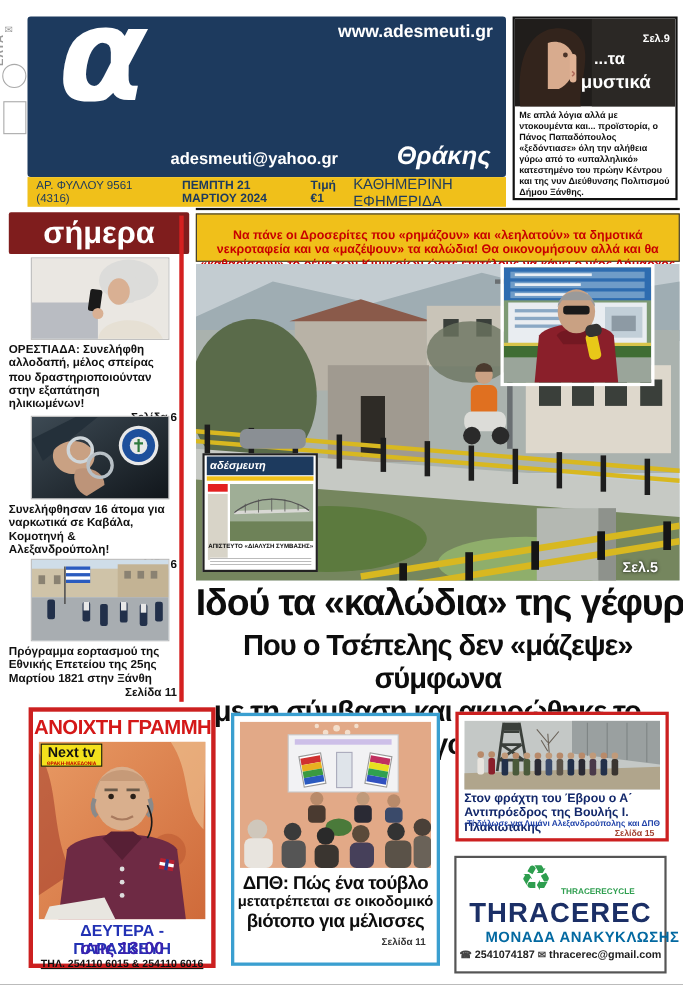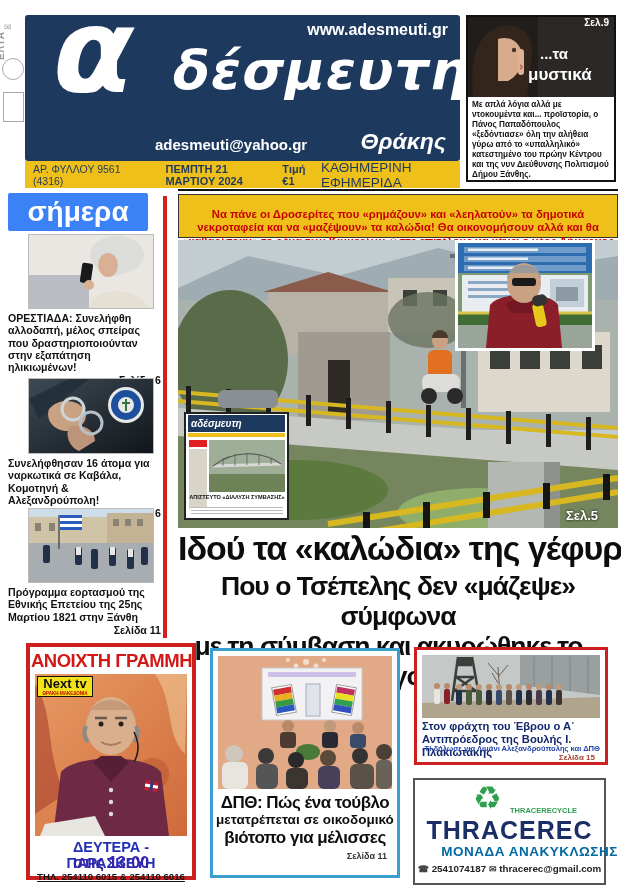--- a/index.html
+++ b/index.html
@@ -24,31 +24,31 @@
   
   #datebar{left:25px;top:161px;width:435px;height:27px;background:#f0c01a;display:flex;align-items:center;
            color:#1d3a5e;gap:10px;padding:0 8px;box-sizing:border-box;}
   #datebar .issue{font-size:10.5px;}
   #datebar .date{font-size:11px;font-weight:bold;margin-left:32px;}
   #datebar .price{font-size:11px;font-weight:bold;}
   #datebar .daily{font-size:13.5px;margin-left:auto;}
   
   #secrets{left:466px;top:15px;width:150px;height:167px;border:2px solid #111;box-sizing:border-box;background:#fff;}
   #secrets-photo{left:0;top:0;width:146px;height:80px;overflow:hidden;}
-  #secrets-page{right:5px;top:0;color:#fff;font-size:10px;font-weight:bold;}
+  #secrets-page{right:5px;top:13px;color:#fff;font-size:10px;font-weight:bold;}
   #secrets-t1{left:72px;top:28px;color:#fff;font-size:15px;font-weight:bold;}
   #secrets-t2{left:60px;top:48px;color:#fff;font-size:17px;font-weight:bold;}
   #secrets-body{left:4px;top:83px;width:139px;font-size:8.2px;font-weight:bold;line-height:1.22;color:#111;}
   
   #toprule{left:178px;top:189px;width:440px;height:2px;background:#111;}
   #kicker{left:178px;top:194px;width:440px;height:44px;background:#f0c01a;border:1px solid #333;
           box-sizing:border-box;display:flex;align-items:center;}
   #kicker div{width:100%;text-align:center;font-size:11.3px;font-weight:bold;color:#c80000;line-height:1.18;padding:0 3px;margin-top:37px;}
   
-  #simera{left:8px;top:193px;width:140px;height:38px;background:#3b82f6;border-radius:2px;
+  #simera{left:8px;top:193px;width:164px;height:38px;background:#7f1d1d;border-radius:2px;
           display:flex;align-items:center;justify-content:center;color:#fff;font-size:28px;font-weight:bold;}
   #redline{left:163px;top:196px;width:4px;height:442px;background:#d42020;}
   .side-photo{left:28px;width:126px;overflow:hidden;border:1px solid #bbb;box-sizing:border-box;}
   .side-cap{left:8px;width:153px;font-size:10.6px;font-weight:bold;color:#111;line-height:1.16;}
   .side-page{text-align:right;font-size:10.6px;font-weight:bold;color:#111;margin-top:1px;}
   #sp1{top:234px;height:75px;} #sc1{top:312px;}
   #sp2{top:378px;height:76px;} #sc2{top:457px;}
   #sp3{top:508px;height:75px;} #sc3{top:586px;}
   
   #mainphoto{left:178px;top:240px;width:440px;height:288px;overflow:hidden;}
@@ -104,21 +104,20 @@
 <div id="page">
 
   <div class="abs stamp" id="stamp4">✉</div>
   <div class="abs stamp" id="stamp1">ΕΛΤΑ</div>
   <div class="abs stamp" id="stamp2"></div>
   <div class="abs stamp" id="stamp3"></div>
 
   <div class="abs" id="masthead">
     <div class="abs" id="mh-site">www.adesmeuti.gr</div>
     <div class="abs" id="mh-alpha">α</div>
-    <div class="abs" id="mh-rest">δέσμευτη</div>
     <div class="abs" id="mh-mail">adesmeuti@yahoo.gr</div>
     <div class="abs" id="mh-region">Θράκης</div>
   </div>
 
   <div class="abs" id="datebar">
     <span class="issue">ΑΡ. ΦΥΛΛΟΥ 9561 (4316)</span>
     <span class="date">ΠΕΜΠΤΗ 21 ΜΑΡΤΙΟΥ 2024</span>
     <span class="price">Τιμή €1</span>
     <span class="daily">ΚΑΘΗΜΕΡΙΝΗ ΕΦΗΜΕΡΙΔΑ</span>
   </div>

